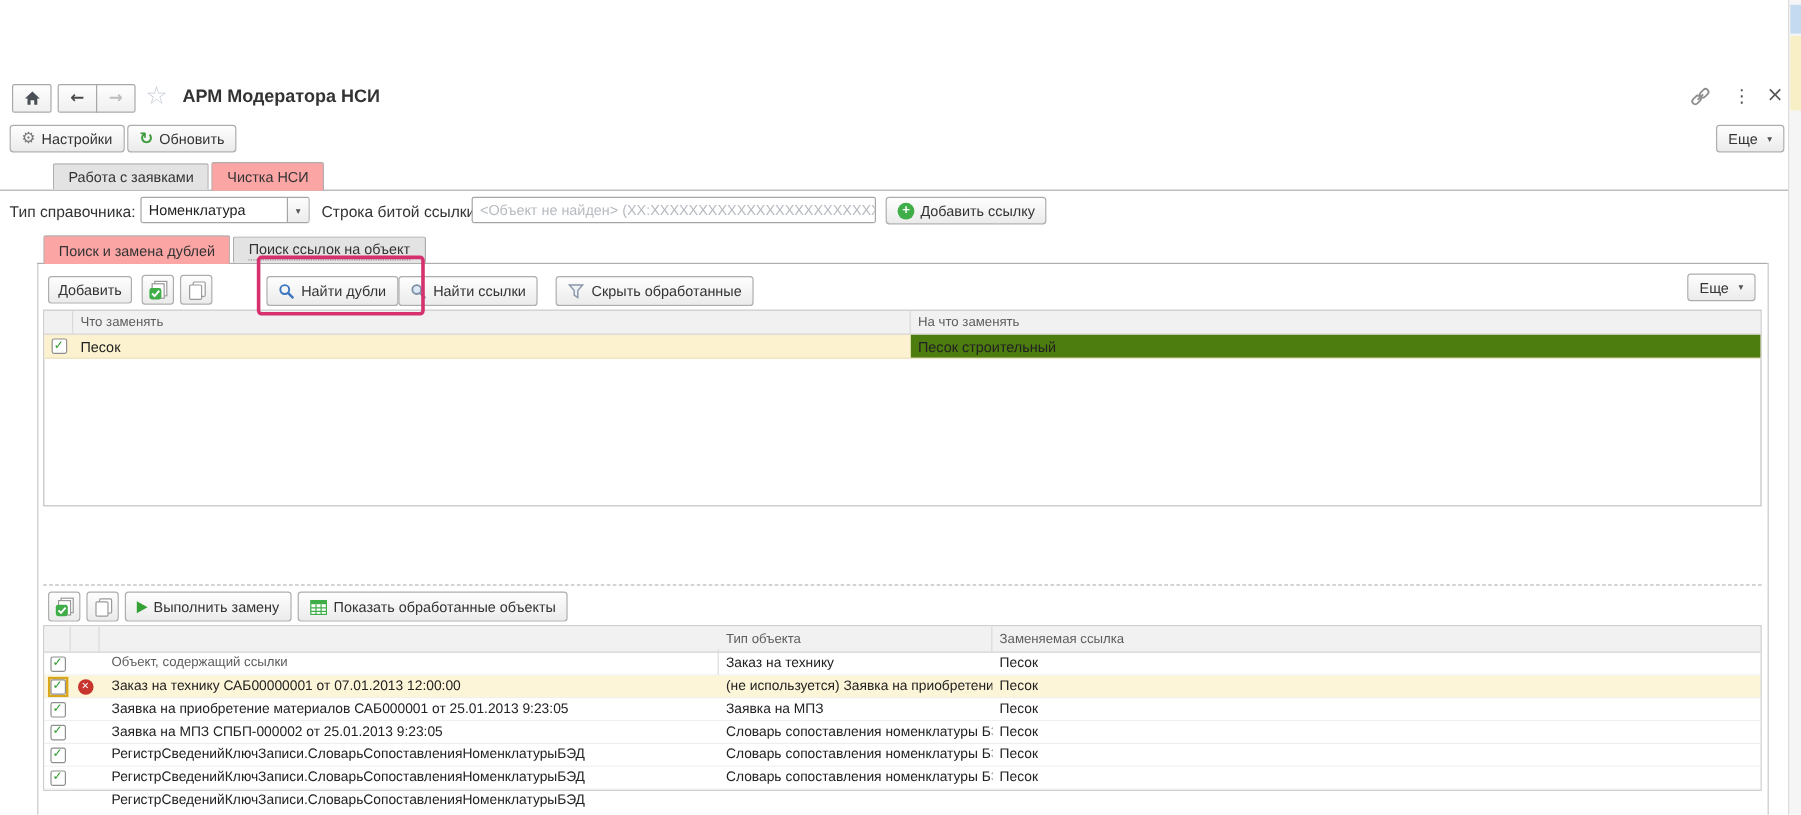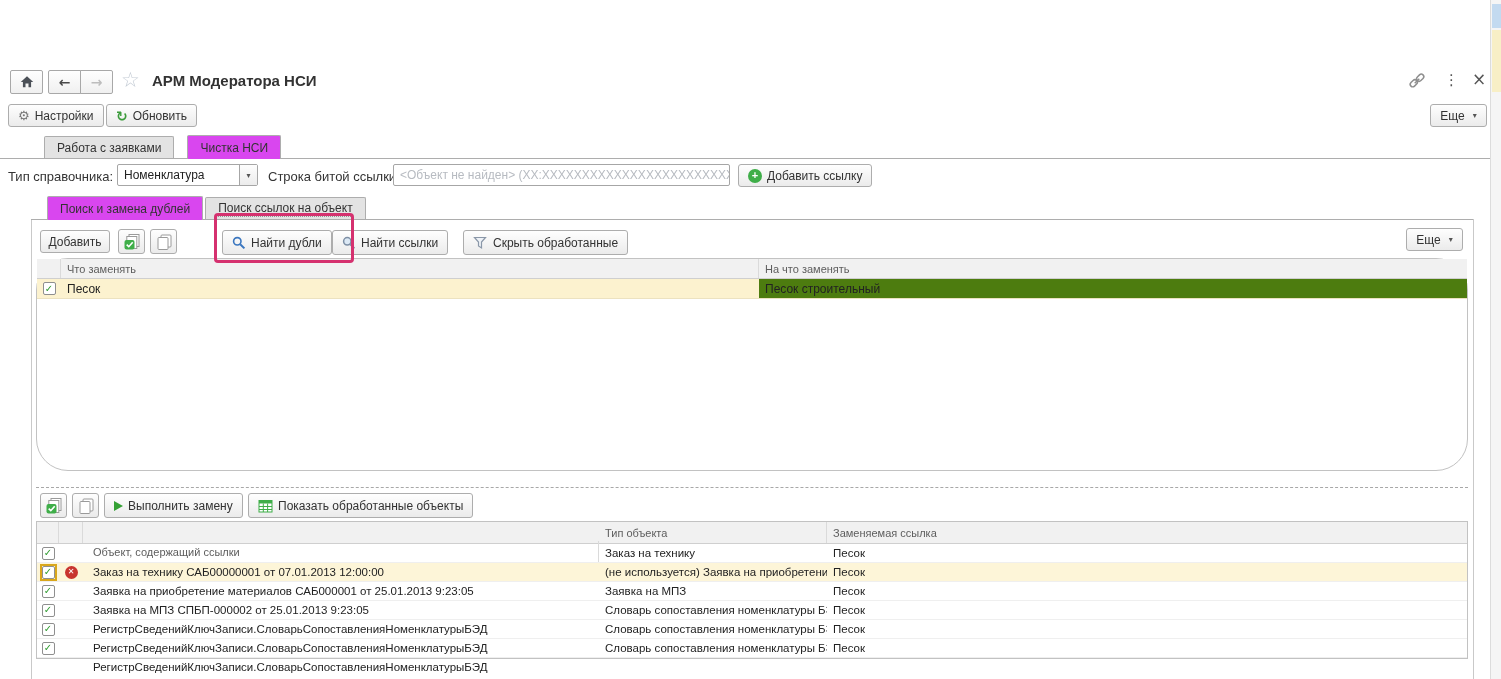--- a/index.html
+++ b/index.html
@@ -12,21 +12,21 @@
        background:linear-gradient(#fefefe,#ebebeb);border:1px solid #adadad;border-radius:3px;
        font-size:12px;color:#333;white-space:nowrap;}
   .iconbtn{padding:0;justify-content:center;width:27px;}
   .navbtn{position:absolute;display:flex;align-items:center;justify-content:center;height:24px;
        background:linear-gradient(#fefefe,#f0f0f0);border:1px solid #a8a8a8;border-radius:2px;}
   .caret{font-size:8px;color:#555;font-family:"DejaVu Sans",sans-serif;margin-left:3px;}
   
   .tabrow{position:absolute;display:flex;align-items:flex-end;gap:2px;height:24px;}
   .tab{display:flex;align-items:center;padding:0 12px;font-size:12px;color:#333;
        border:1px solid #adadad;border-bottom:none;border-radius:2px 2px 0 0;background:#e3e3e3;height:22px;margin-bottom:1px;z-index:3;}
-  .tab.active{background:#d946ef;height:24px;margin-bottom:0;z-index:4;margin-left:11px;}
+  .tab.active{background:#fca5a5;height:24px;margin-bottom:0;z-index:4;}
   .dotted-u{border-bottom:1px dotted #949494;padding-bottom:1px;}
   .hline{position:absolute;border-top:1px solid #adadad;z-index:1;}
   .vline{position:absolute;border-left:1px solid #c9c9c9;}
   
   .field{position:absolute;display:flex;align-items:center;height:22px;background:#fff;
        border:1px solid #a6a6a6;border-radius:2px;font-size:12px;color:#222;}
   .field .txt{padding:0 6px;flex:1;white-space:nowrap;overflow:hidden;}
   .field .ph{color:#b7bbc1;}
   .ddbtn{width:18px;height:100%;display:flex;align-items:center;justify-content:center;
        border-left:1px solid #a6a6a6;background:linear-gradient(#fdfdfd,#ececec);}
@@ -194,21 +194,21 @@
     </svg>
     <span>Скрыть обработанные</span>
   </div>
   <div class="btn" style="left:1406px;top:228px;width:57px;justify-content:center;">
     <span>Еще</span>
     <span class="caret">▾</span>
   </div>
 
   <div class="annot" style="left: 214px; top: 213px; width: 140px; height: 50px; border-color: rgb(213, 49, 111);"></div>
 
-  <div class="tbl t1" style="left:36px;top:258px;width:1432px;height:213px;border-radius:32px;">
+  <div class="tbl t1" style="left:36px;top:258px;width:1432px;height:164px;">
     <div class="thead">
       <div class="cell c0 hsep"></div>
       <div class="cell c1 hsep">Что заменять</div>
       <div class="cell c2">На что заменять</div>
     </div>
     <div class="trow1">
       <div class="cell c0">
         <span class="cb">✓</span>
       </div>
       <div class="cell c1">Песок</div>

